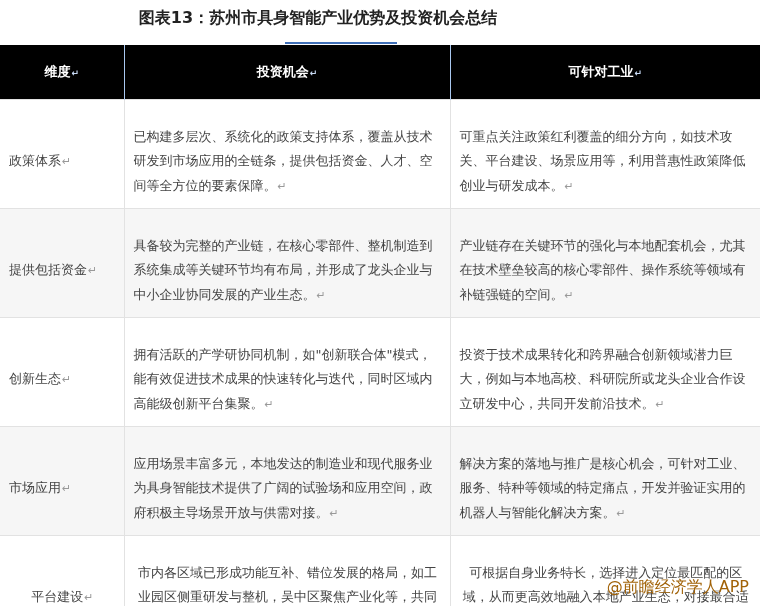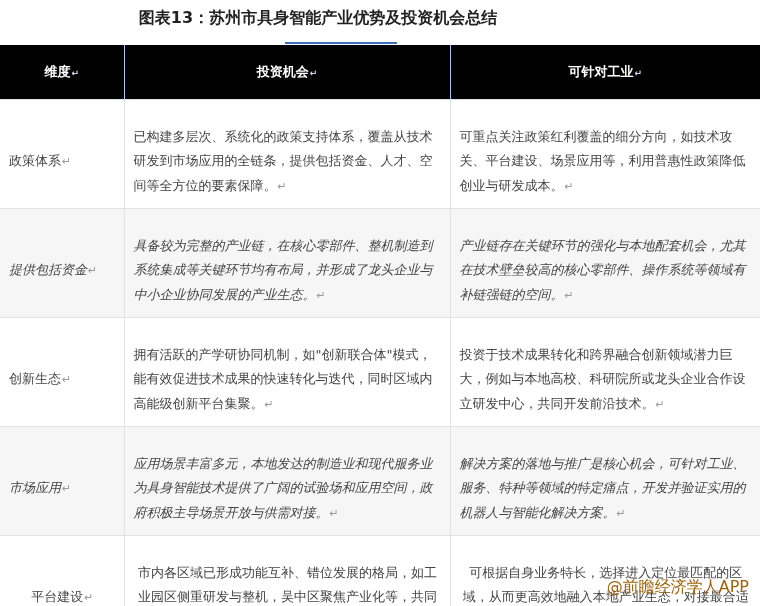--- a/index.html
+++ b/index.html
@@ -27,21 +27,21 @@
     border-left: 1px solid #a9c8f0;
   }
   table.summary th:first-child { border-left: none; }
   table.summary td {
     font-size: 13px; line-height: 24.5px; vertical-align: middle;
     padding: 23px 8px 7px 9px; border-top: 1px solid #e2e2e2;
     border-left: 1px solid #e2e2e2; color: #444;
   }
   table.summary td:first-child { border-left: none; vertical-align: middle; }
   table.summary tr.row td { height: 78px; }
-  table.summary tr.alt td { background: #f6f6f6; font-style: italic; }
+  table.summary tr.alt td { background: #f6f6f6; }
   table.summary tr.last td { border-bottom: 2px solid #404040; text-align: center; }
   .ret { color: #999; font-size: 11px; margin-left: 1px; }
   .hret { color: #c9dbf5; font-size: 9px; margin-left: 1px; }
   .footer-left {
     position: absolute; left: 8px; top: 609px; font-size: 13px; color: #333; text-decoration: underline;
   }
   .footer-right {
     position: absolute; right: 11px; top: 577px; font-size: 16px; color: #a16207;
   }
 </style>

